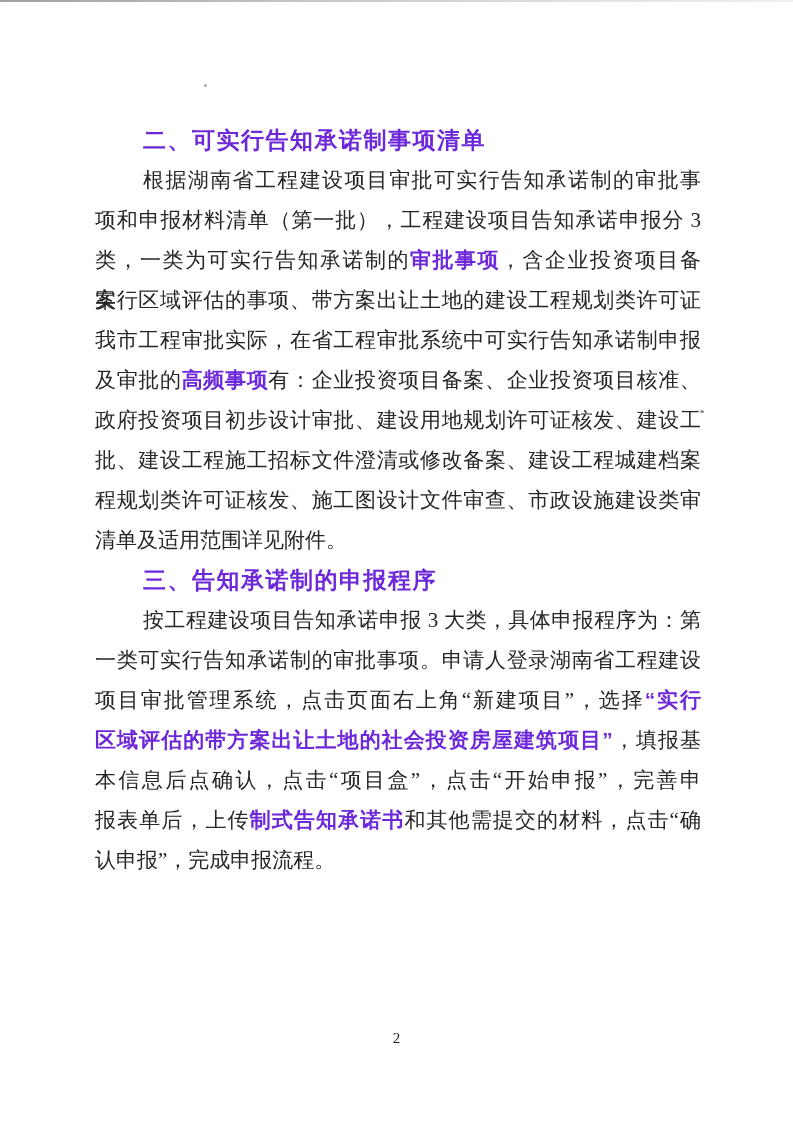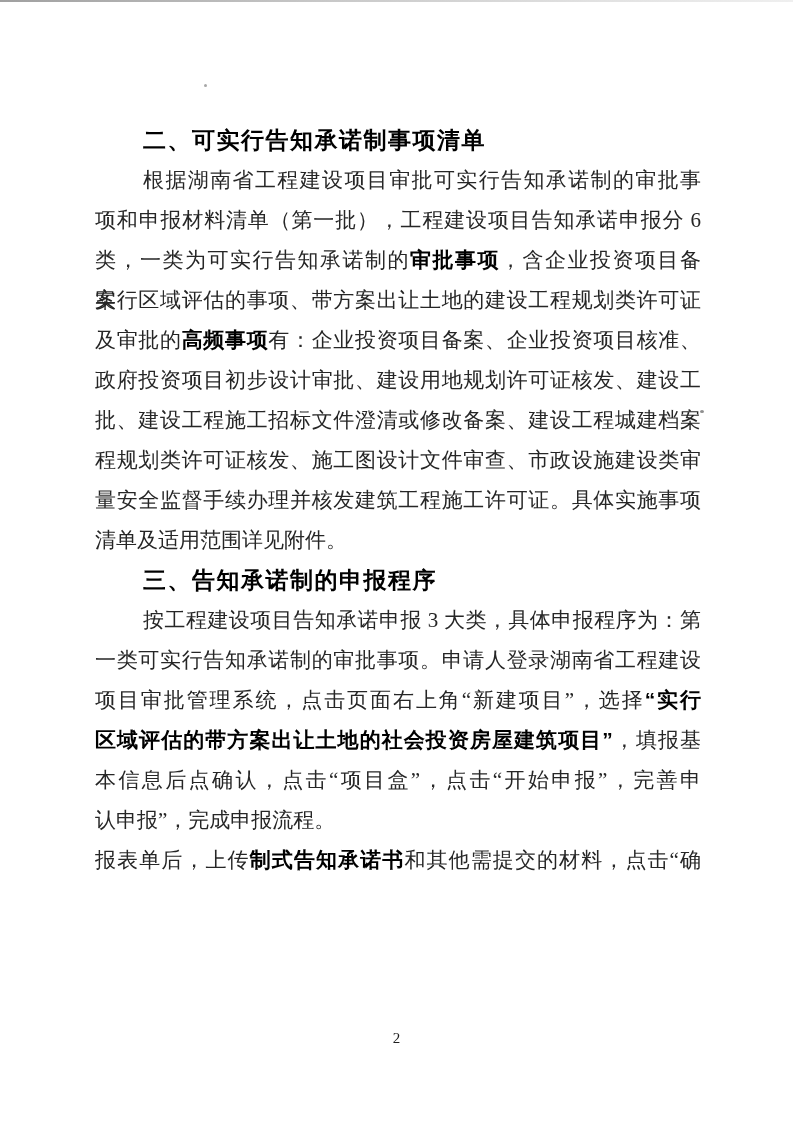--- a/index.html
+++ b/index.html
@@ -42,21 +42,21 @@
   .line.justify {
     text-align: justify;
     text-align-last: justify;
     text-justify: inter-character;
   }
   .line.indent { text-indent: 48px; }
 
   .line .bold {
     font-weight: 700;
     font-family: "Liberation Sans", "DejaVu Sans", sans-serif;
-    color: #000000;
+    color: #6d28d9;
   }
 
   .line.heading {
     font-family: "Liberation Sans", "DejaVu Sans", sans-serif;
     font-weight: 700;
     font-size: 23px;
     letter-spacing: 1.5px;
     color: #121212;
   }
 
@@ -85,33 +85,33 @@
 <body>
 
 <div class="page">
   <div class="edge-top"></div>
   <div class="speck speck-1"></div>
   <div class="speck speck-2"></div>
 
   <div class="content">
       <div class="line heading indent"><span class="bold">二、可实行告知承诺制事项清单</span></div>
       <div class="line body indent justify"><span>根据湖南省工程建设项目审批可实行告知承诺制的审批事</span></div>
-      <div class="line body justify"><span>项和申报材料清单（第一批），工程建设项目告知承诺申报分 6</span></div>
+      <div class="line body justify"><span>项和申报材料清单（第一批），工程建设项目告知承诺申报分 3</span></div>
       <div class="line body justify"><span>类，一类为可实行告知承诺制的</span><span class="bold">审批事项</span><span>，含企业投资项目备案、</span></div>
       <div class="line body justify"><span>实行区域评估的事项、带方案出让土地的建设工程规划类许可证</span></div>
+      <div class="line body justify"><span>我市工程审批实际，在省工程审批系统中可实行告知承诺制申报</span></div>
       <div class="line body justify"><span>及审批的</span><span class="bold">高频事项</span><span>有：企业投资项目备案、企业投资项目核准、</span></div>
       <div class="line body justify"><span>政府投资项目初步设计审批、建设用地规划许可证核发、建设工</span></div>
       <div class="line body justify"><span>批、建设工程施工招标文件澄清或修改备案、建设工程城建档案</span></div>
       <div class="line body justify"><span>程规划类许可证核发、施工图设计文件审查、市政设施建设类审</span></div>
-      <div class="line body justify"><span>量安全监督手续办理并核发建筑工程施工许可证。具体实施事项</span></div>
       <div class="line body"><span>清单及适用范围详见附件。</span></div>
       <div class="line heading indent"><span class="bold">三、告知承诺制的申报程序</span></div>
       <div class="line body indent justify"><span>按工程建设项目告知承诺申报 3 大类，具体申报程序为：第</span></div>
       <div class="line body justify"><span>一类可实行告知承诺制的审批事项。申请人登录湖南省工程建设</span></div>
       <div class="line body justify"><span>项目审批管理系统，点击页面右上角“新建项目”，选择</span><span class="bold">“实行</span></div>
       <div class="line body justify"><span class="bold">区域评估的带方案出让土地的社会投资房屋建筑项目”</span><span>，填报基</span></div>
       <div class="line body justify"><span>本信息后点确认，点击“项目盒”，点击“开始申报”，完善申</span></div>
+      <div class="line body justify"><span>报表单后，上传</span><span class="bold">制式告知承诺书</span><span>和其他需提交的材料，点击“确</span></div>
       <div class="line body"><span>认申报”，完成申报流程。</span></div>
-      <div class="line body justify"><span>报表单后，上传</span><span class="bold">制式告知承诺书</span><span>和其他需提交的材料，点击“确</span></div>
     </div>
 
   <div class="pagenum">2</div>
 </div>
 
 </body></html>

